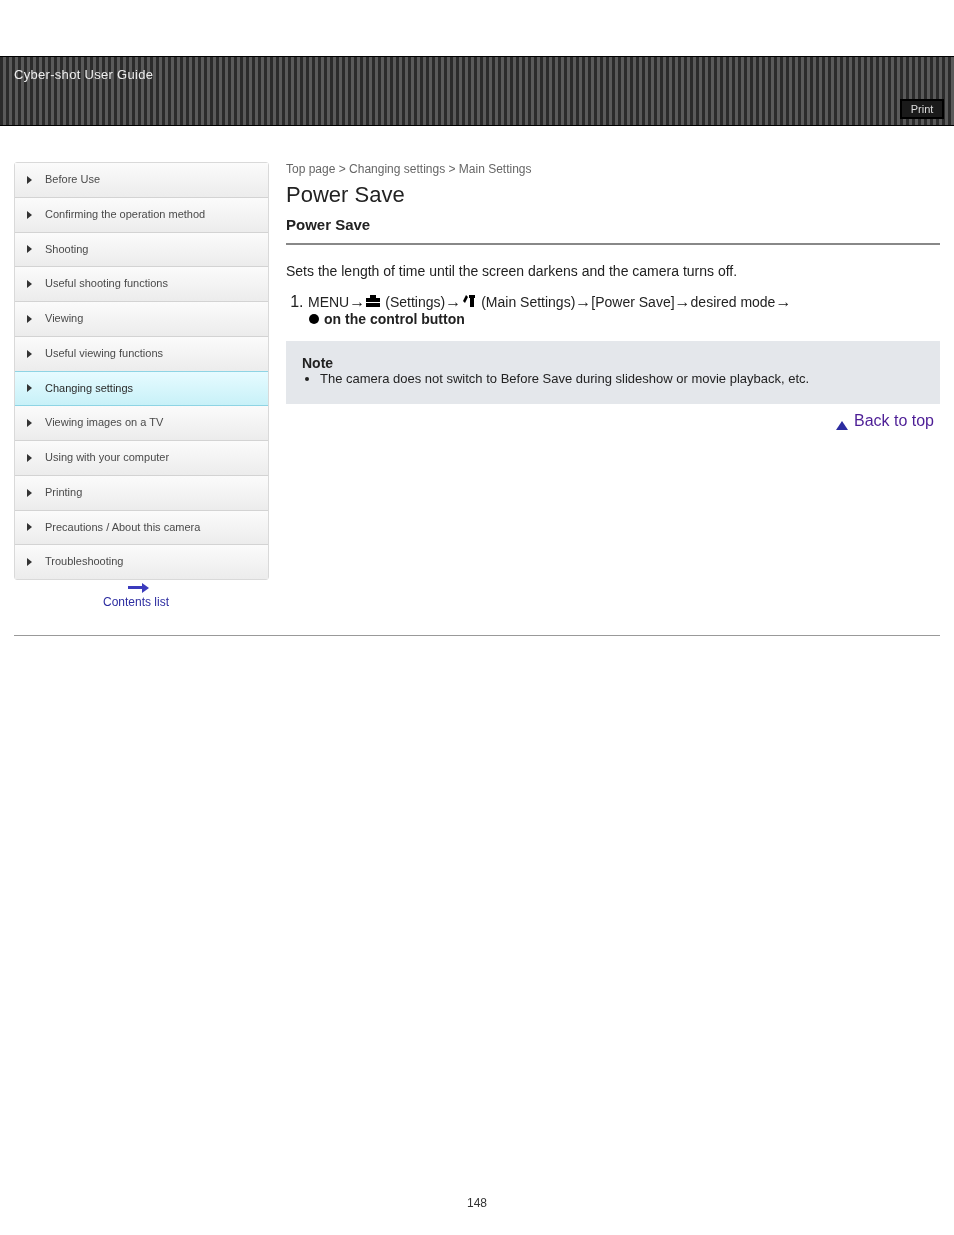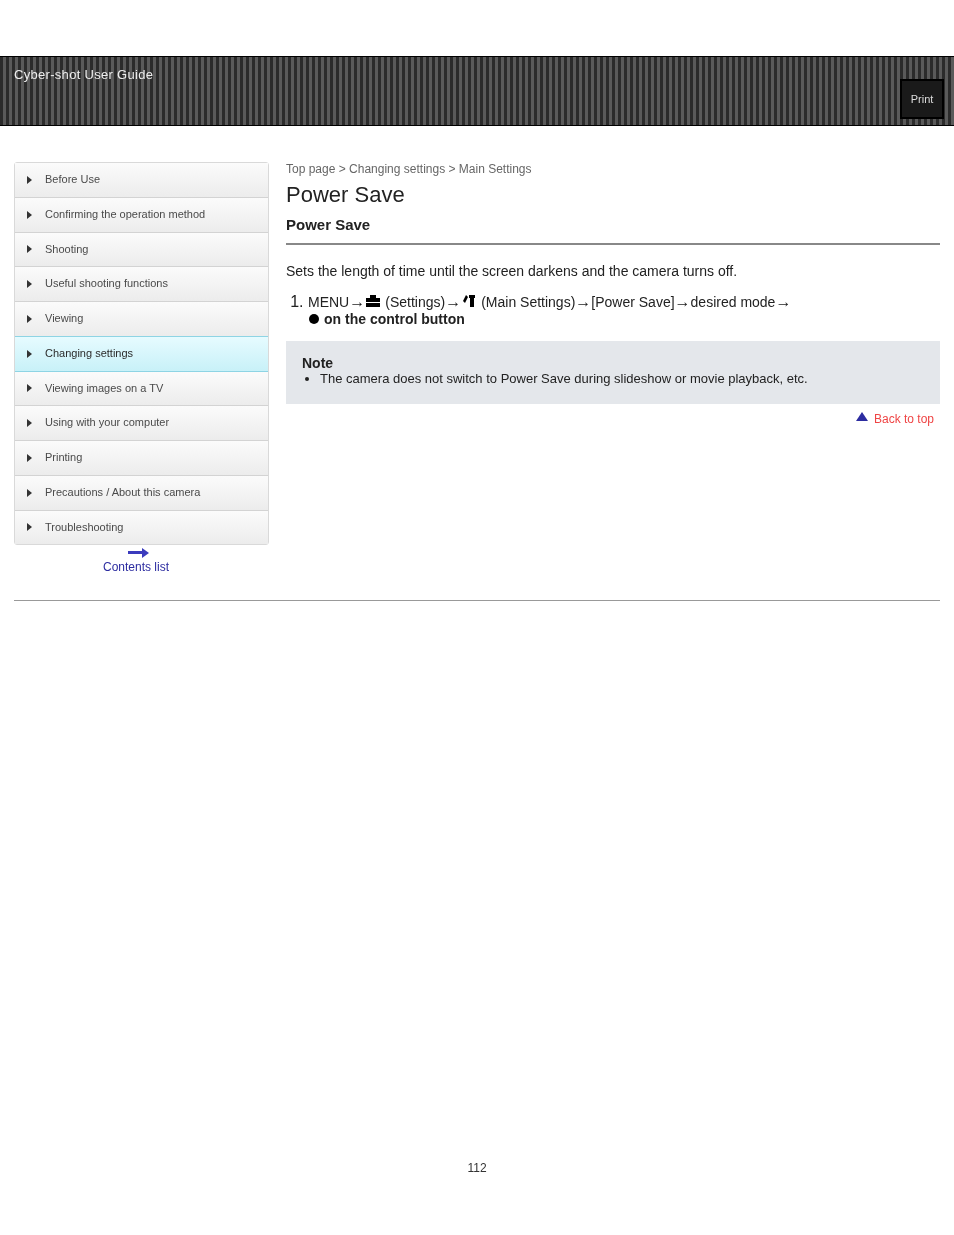--- a/index.html
+++ b/index.html
@@ -17,21 +17,21 @@
   }
   .topbar-label {
     position: absolute;
     left: 14px; top: 10px;
     font-size: 13px; color:#eee;
     letter-spacing: .3px;
   }
   .topbar-link {
     position: absolute;
     right: 10px; bottom: 6px;
-    width: 44px; height: 40px;
+    width: 44px; height: 20px;
     border: 2px solid #000;
     background:#1a1a1a;
     color:#ddd;
     font-size: 11px;
     display:flex;align-items:center;justify-content:center;
   }
 
   .wrap { display:flex; padding: 36px 14px 0 14px; gap: 28px; }
 
   
@@ -101,22 +101,22 @@
   .note-box {
     background:#e4e7eb;
     padding: 14px 16px 18px 16px;
     font-size: 14px;
   }
   .note-box .note-head { font-weight:700; }
   .note-box ul { list-style: disc; margin-left: 18px; }
   .note-box li { font-size: 13px; }
 
   .back-to-top {
-    display:flex; justify-content:flex-end; align-items:flex-start; gap:6px;
-    font-size:12px; color:#ef4444;
+    display:flex; justify-content:flex-end; align-items:flex-end; gap:6px;
+    font-size:16px; color:#4c1d95;
     margin-top: 8px;
     padding-right: 6px;
   }
   .tri-up {
     width:0;height:0;border-left:6px solid transparent;border-right:6px solid transparent;border-bottom:9px solid #2c2ca0;
   }
 
   .divider { height:1px; background:#999; margin: 14px; }
 
   .page-num { text-align:center; font-size:12px; color:#333; margin-top: 560px; margin-bottom: 30px; }
@@ -131,20 +131,21 @@
 
 <div class="wrap">
 
   <div style="width:244px;">
     <nav class="sidebar">
       <a class="sb-item"><span class="tri"></span><span>Before Use</span></a>
       <a class="sb-item"><span class="tri"></span><span>Confirming the operation method</span></a>
       <a class="sb-item"><span class="tri"></span><span>Shooting</span></a>
       <a class="sb-item"><span class="tri"></span><span>Useful shooting functions</span></a>
       <a class="sb-item"><span class="tri"></span><span>Viewing</span></a>
+      <a class="sb-item"><span class="tri"></span><span>Useful viewing functions</span></a>
       <a class="sb-item active"><span class="tri"></span><span>Changing settings</span></a>
       <a class="sb-item"><span class="tri"></span><span>Viewing images on a TV</span></a>
       <a class="sb-item"><span class="tri"></span><span>Using with your computer</span></a>
       <a class="sb-item"><span class="tri"></span><span>Printing</span></a>
       <a class="sb-item"><span class="tri"></span><span>Precautions / About this camera</span></a>
       <a class="sb-item"><span class="tri"></span><span>Troubleshooting</span></a>
     </nav>
     <a class="sb-back">
       <span class="arrow-right"></span>
       <span>Contents list</span>
@@ -206,27 +207,27 @@
             </span>
             <span class="last-word">on the control button</span>
           </span>
         </div>
       </li>
     </ol>
 
     <div class="note-box">
       <div class="note-head">Note</div>
       <ul>
-        <li>The camera does not switch to Power Save during slideshow or movie playback, etc.</li>
+        <li>The camera does not switch to Before Save during slideshow or movie playback, etc.</li>
       </ul>
     </div>
 
     <a class="back-to-top">
       <span class="tri-up"></span>
       <span>Back to top</span>
     </a>
 
   </div>
 </div>
 
 <div class="divider"></div>
 
-<div class="page-num">112</div>
+<div class="page-num">148</div>
 
 </body></html>

